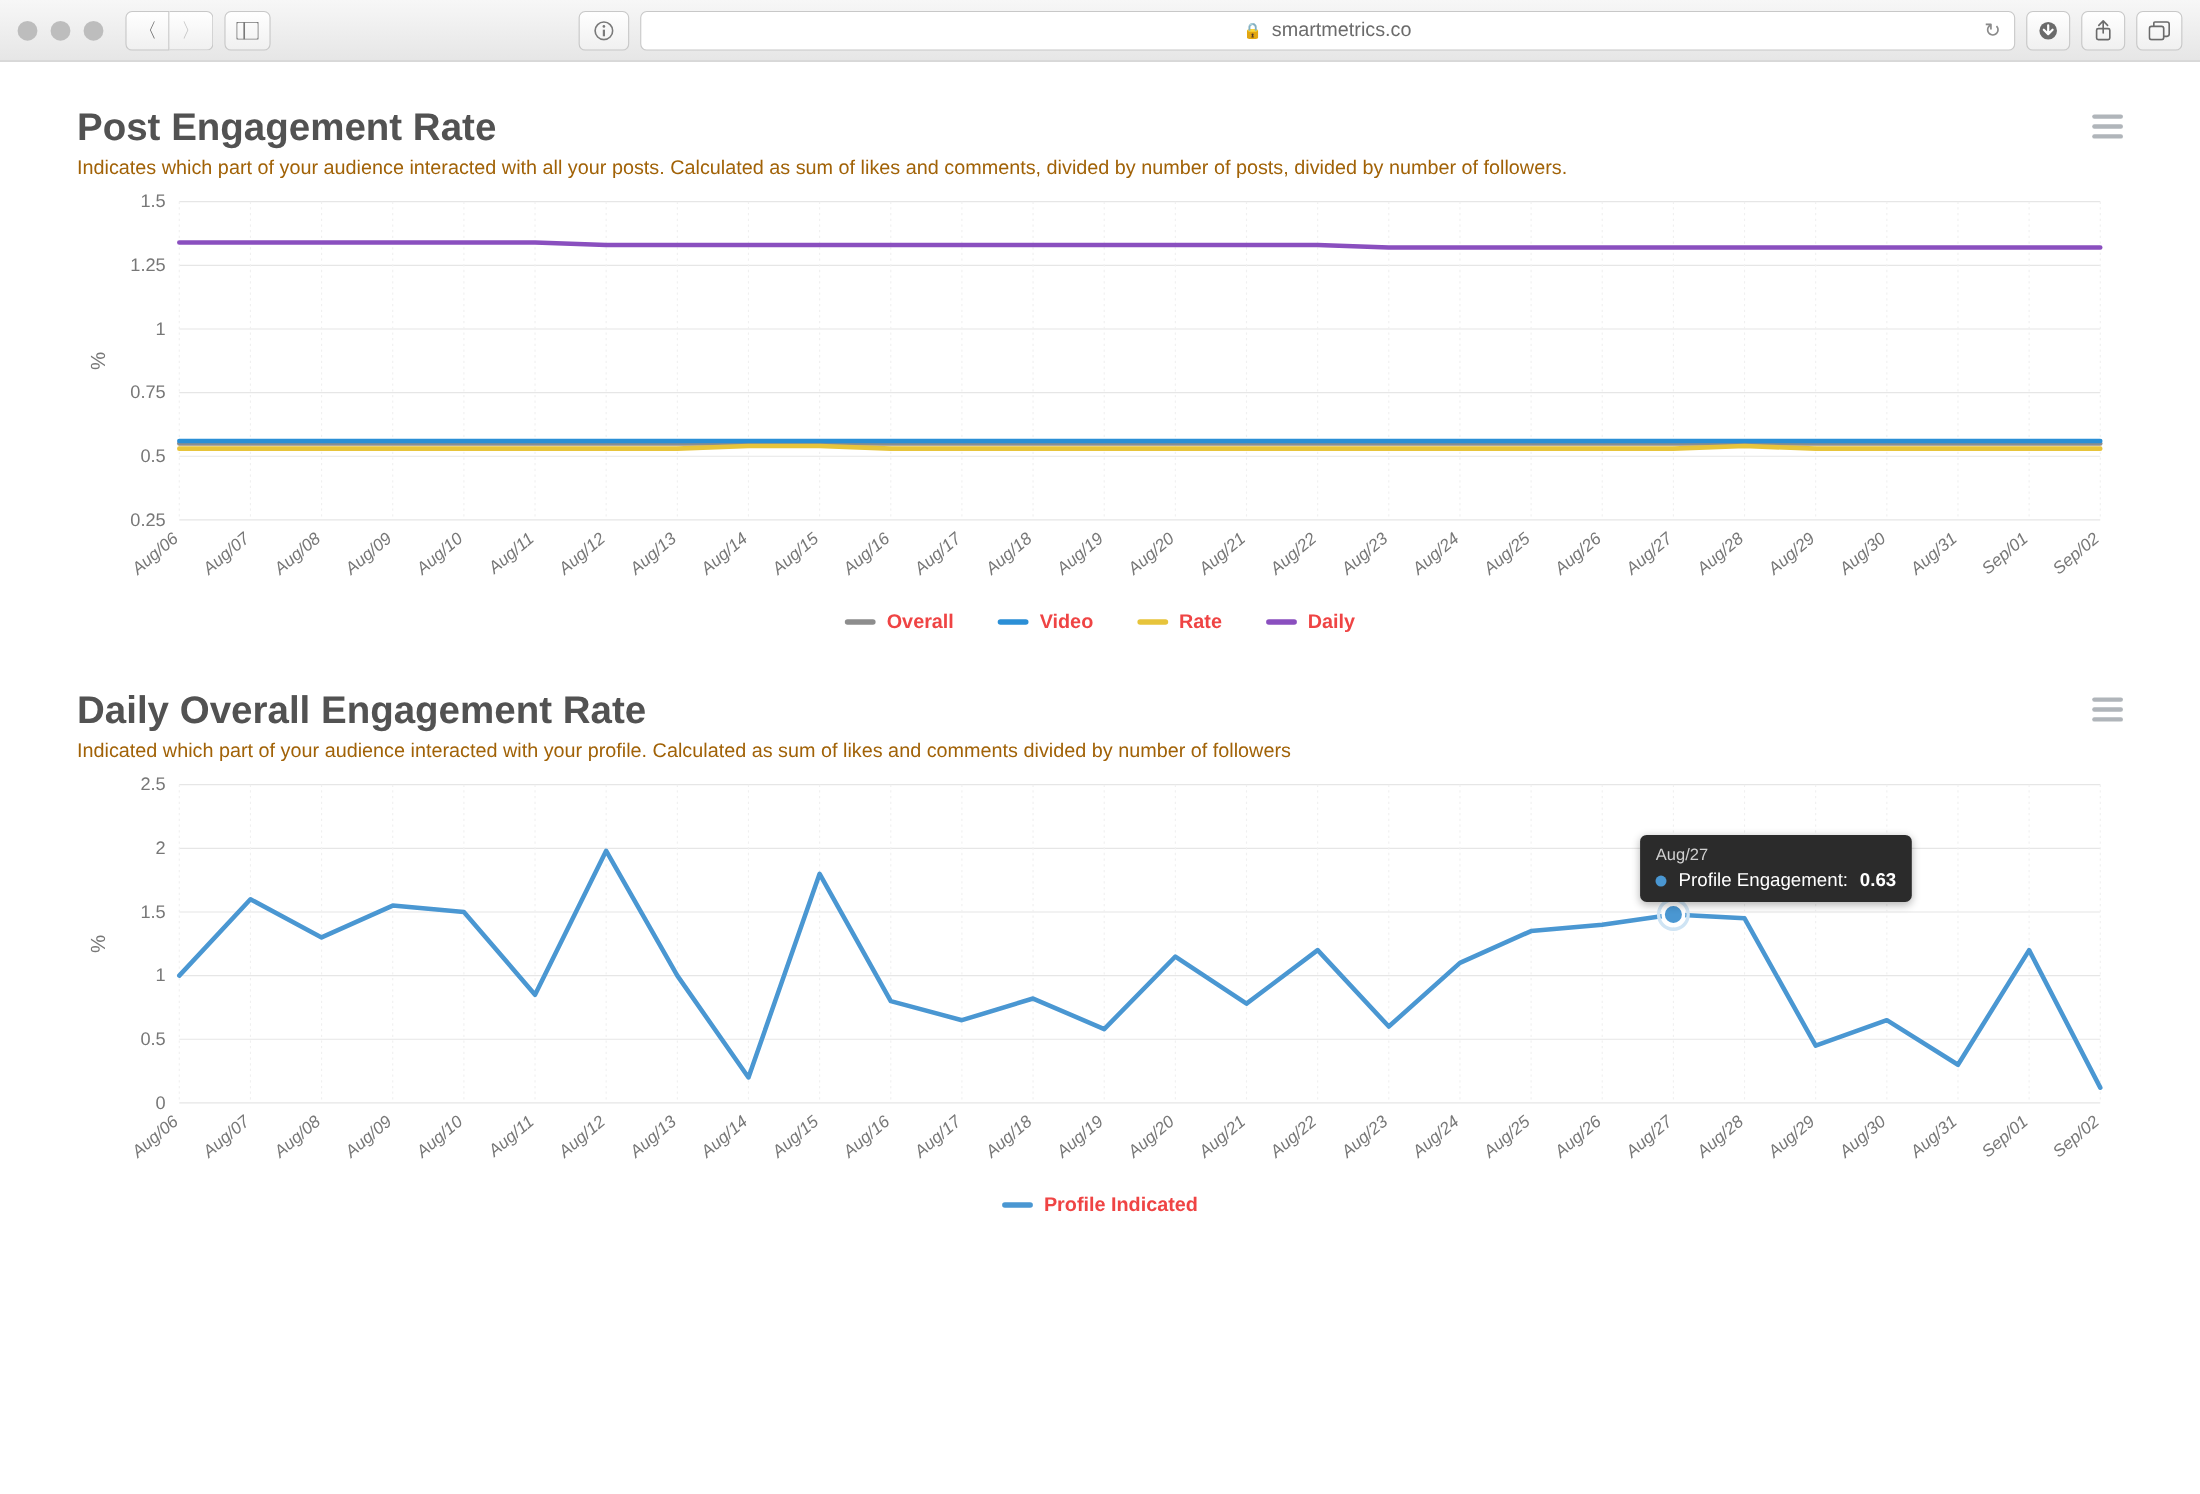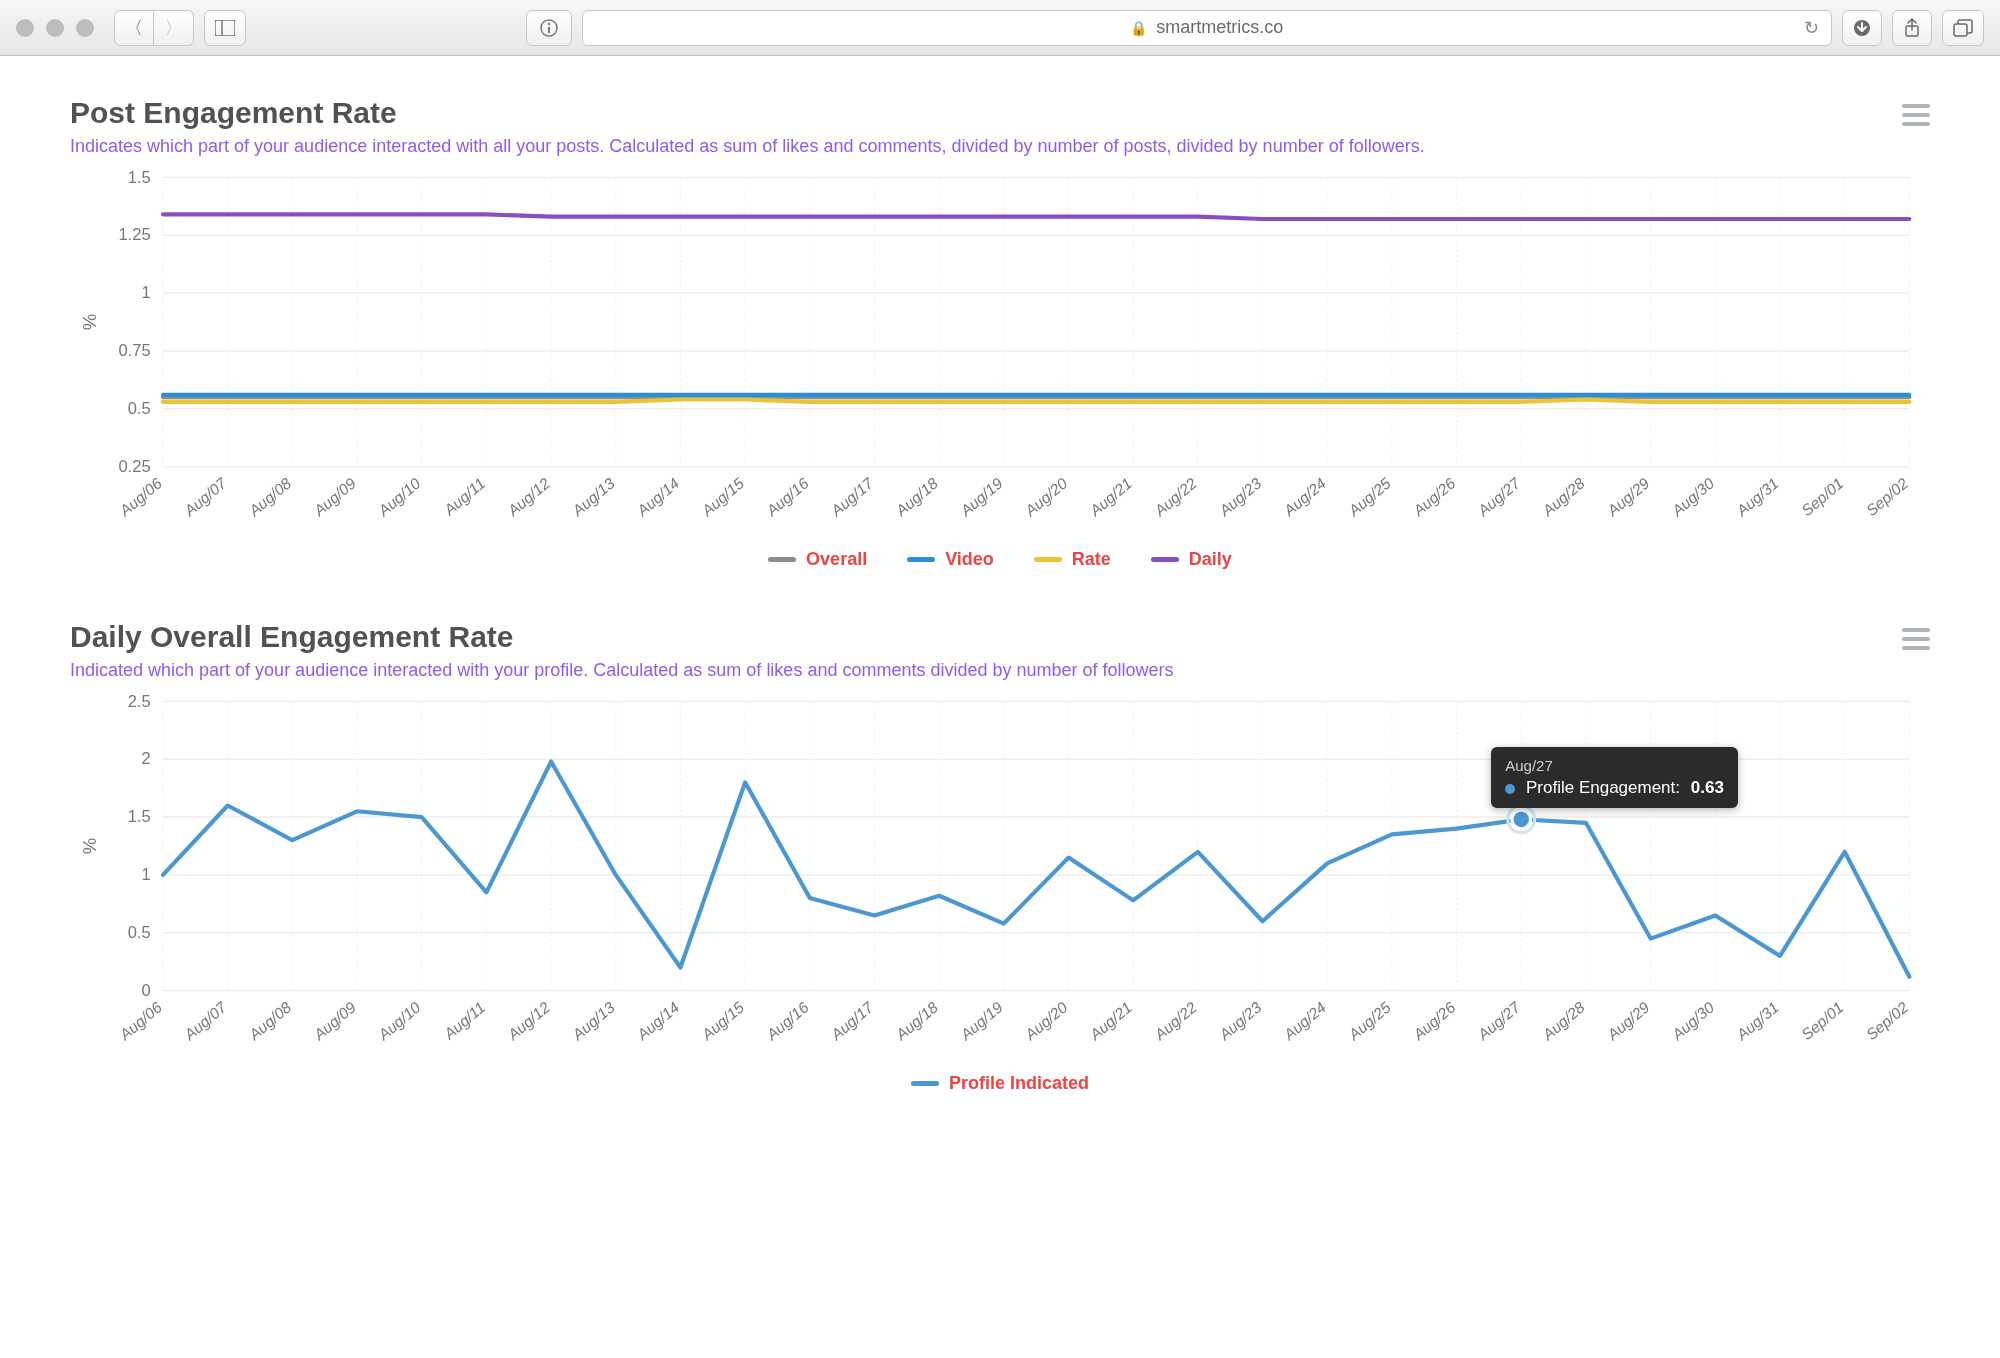--- a/index.html
+++ b/index.html
@@ -36,22 +36,22 @@
     flex:1; height:36px; border:1px solid #c8c8c8; border-radius:6px;
     background:#fff; display:flex; align-items:center; justify-content:center;
     color:#6b6b6b; font-size:18px; gap:8px; position:relative;
   }
   .urlbar .lock { font-size:14px; color:#8a8a8a; }
   .urlbar .reload { position:absolute; right:12px; color:#8a8a8a; }
   .right-tools { display:flex; gap:10px; }
   
   .page { padding: 40px 70px 40px 70px; }
   .card { margin-bottom: 50px; position:relative; }
-  .card-title { font-size:30px; font-weight:600; color:#525252; margin:0 0 6px 0; }
-  .card-sub { font-size:18px; color:#8b5cf6; margin:0 0 10px 0; }
+  .card-title { font-size:35px; font-weight:600; color:#525252; margin:0 0 6px 0; }
+  .card-sub { font-size:18px; color:#a16207; margin:0 0 10px 0; }
   .menu-icon {
     position:absolute; right:0; top:8px;
     width:28px; height:22px; display:flex; flex-direction:column; justify-content:space-between;
   }
   .menu-icon span { height:4px; background:#b0b5ba; border-radius:2px; }
   .chart-wrap { position:relative; }
   .chart-svg { display:block; width:100%; }
   .legend { display:flex; justify-content:center; gap:40px; margin-top:10px; font-weight:700; color:#ef4444; font-size:18px;}
   .legend .item { display:flex; align-items:center; gap:10px; }
   .legend .swatch { width:28px; height:5px; border-radius:3px; }

